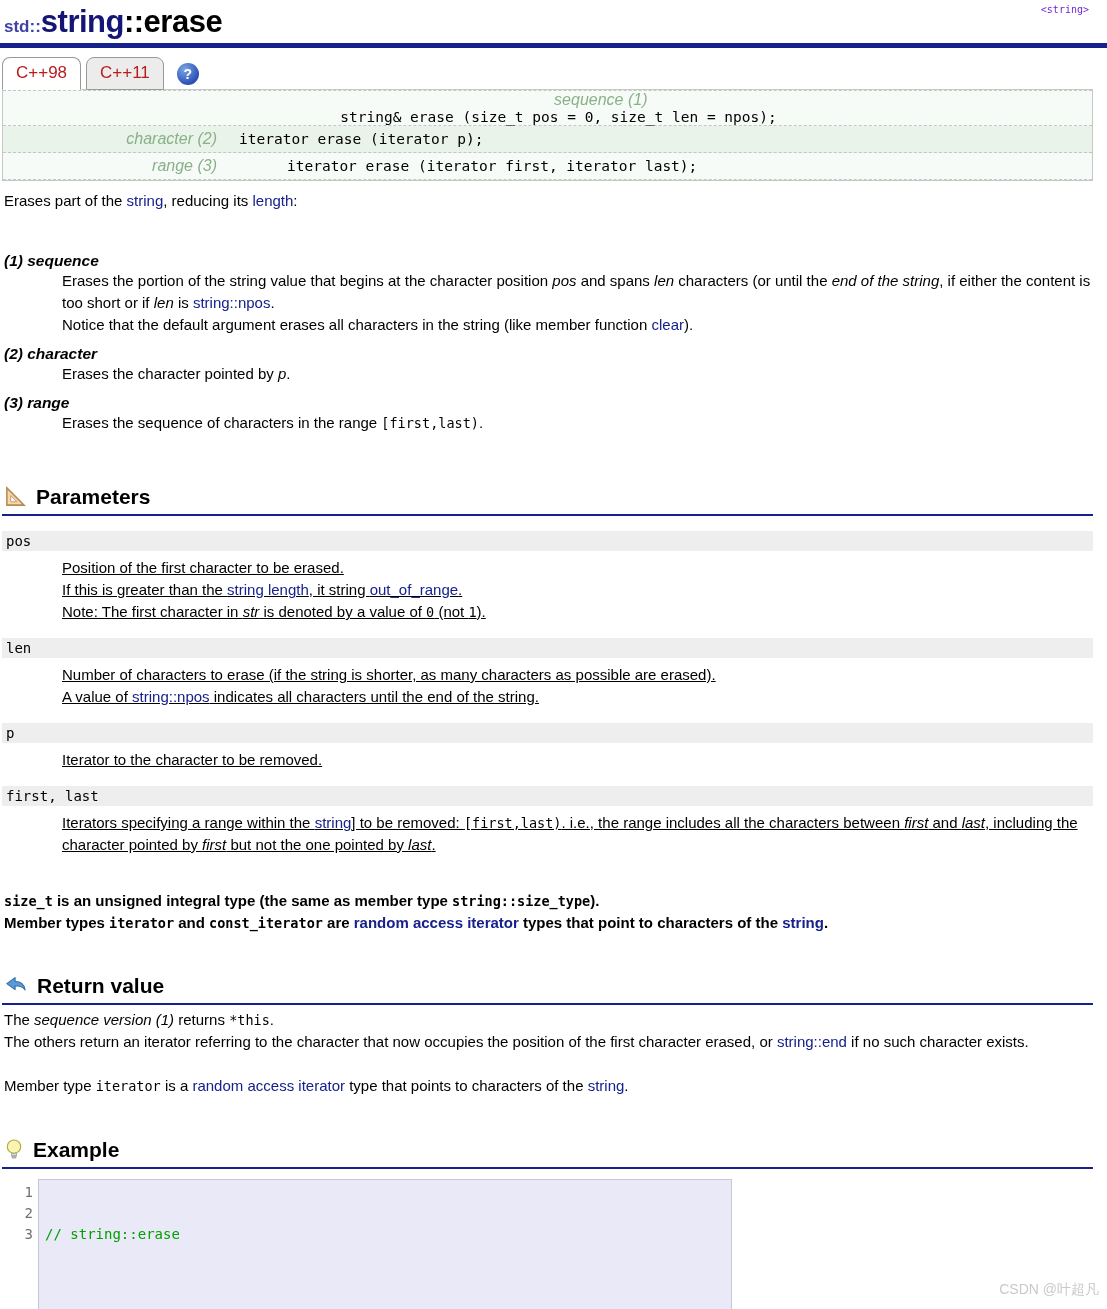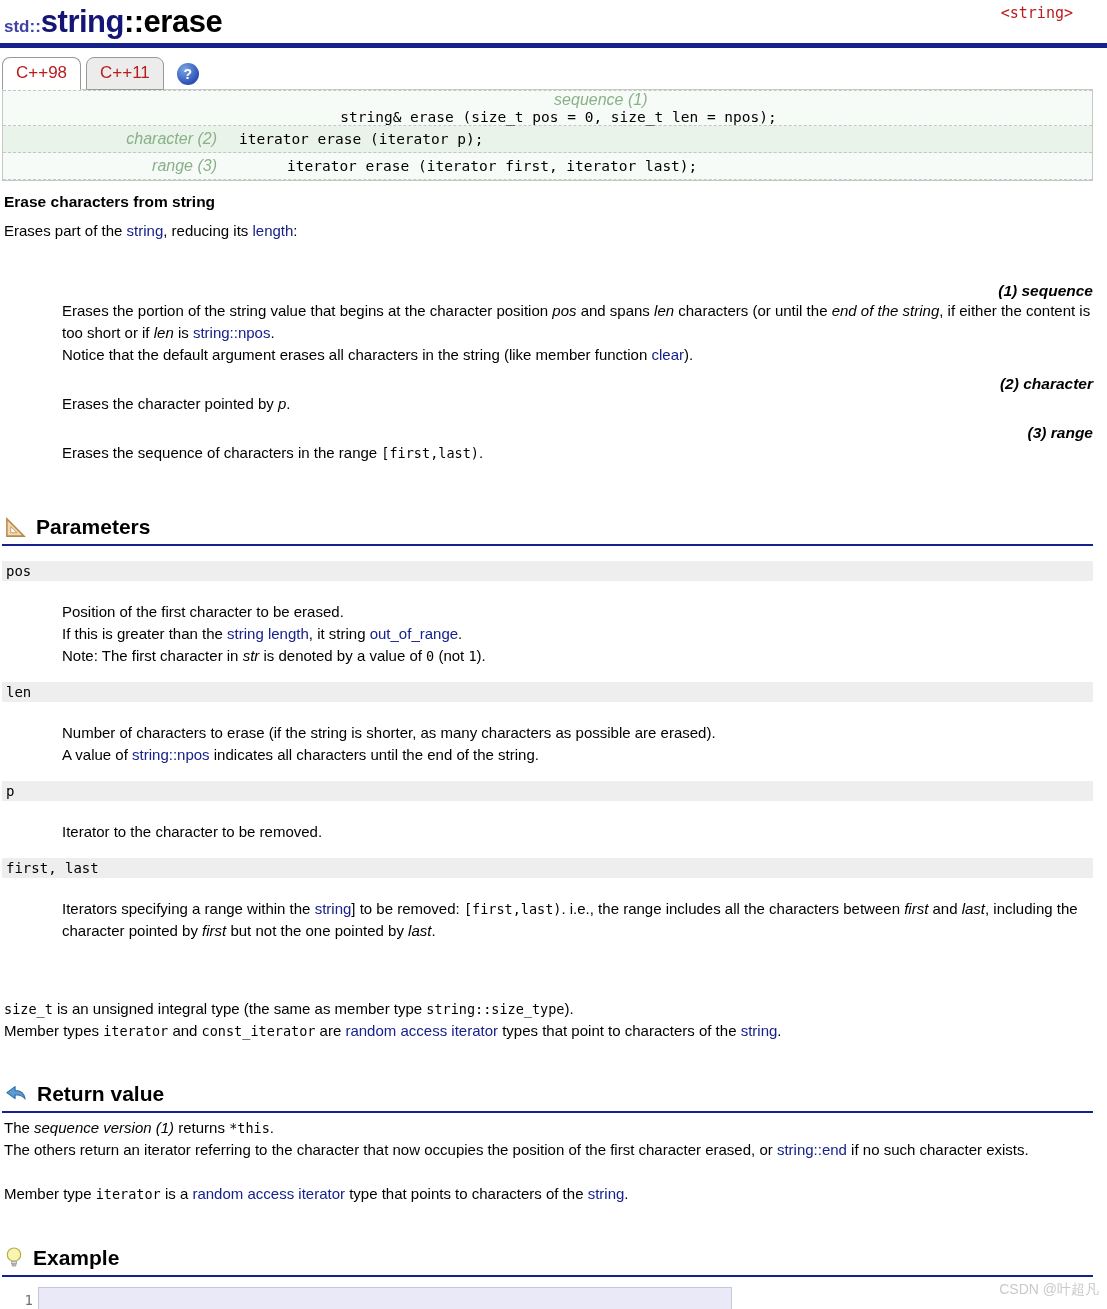--- a/index.html
+++ b/index.html
@@ -10,22 +10,22 @@
     font-family:"Liberation Sans", sans-serif; font-size:15px;
   }
   .page { width:1093px; padding:4px 0 0 2px; }
 
   
   .hdr { position:relative; padding-left:2px; }
   .hdr .ns { font-size:17px; font-weight:bold; color:#4041a5; vertical-align:baseline; }
   .hdr .t-main { font-size:31px; font-weight:bold; color:#151575; letter-spacing:-0.5px; }
   .hdr .t-rest { font-size:31px; font-weight:bold; color:#000; letter-spacing:-0.5px; }
   .hdr .incref {
-    position:absolute; top:0; right:20px;
-    font-family:"DejaVu Sans Mono", monospace; font-size:15px; color:#b91c1c;
+    position:absolute; top:0; right:4px;
+    font-family:"DejaVu Sans Mono", monospace; font-size:10px; color:#6d28d9;
   }
   .navy-rule { height:5px; background:#16218c; margin-top:3px; width:1107px; margin-left:-2px; }
 
   
   .tabs { display:flex; align-items:flex-end; gap:5px; margin-top:5px; height:37px; position:relative; z-index:2; }
   .tab {
     border:1px solid #999; border-radius:8px 8px 0 0; padding:5px 13px 6px 13px;
     font-size:17px; color:#b91c1c; background:#ececec; cursor:pointer;
   }
   .tab.active { background:#fff; border-bottom-color:#fff; }
@@ -48,46 +48,46 @@
   .decl-code { font-family:"DejaVu Sans Mono", monospace; font-size:14.5px; white-space:pre; }
   .decl-row:nth-child(1) .decl-code { padding-left:22px; }
   .decl-row:nth-child(2) .decl-code { padding-left:8px; }
   .decl-row:nth-child(3) .decl-code { padding-left:56px; }
 
   
   .summary-title { margin-top:12px; font-weight:bold; font-size:15.5px; padding-left:2px; }
   .para { line-height:22px; padding-left:2px; }
   .intro { margin-top:9px; }
   .overloads { margin-top:40px; }
-  .ov-title { font-weight:bold; font-style:italic; font-size:15.5px; padding-left:2px;text-align:right; }
+  .ov-title { font-weight:bold; font-style:italic; font-size:15.5px; padding-left:2px; }
   .ov-body { margin-left:60px; line-height:22px; }
   .ov + .ov { margin-top:9px; }
 
   .sg-link { color:#16218c; cursor:pointer; }
   .sg-it { font-style:italic; }
   .sg-mono { font-family:"DejaVu Sans Mono", monospace; font-size:13.5px; }
 
   
   .sec-head {
-    display:flex; align-items:center; gap:9px;
+    display:flex; gap:9px;
     font-size:21px; font-weight:bold; color:#000;
     border-bottom:2px solid #16218c; padding:0 0 5px 2px;
   }
   .sec-head svg { flex:none; }
   .mt-params { margin-top:51px; }
   .mt-return { margin-top:40px; }
   .mt-example { margin-top:41px; }
 
   
   .param-name {
     margin-top:15px; background:#eee; padding:2px 4px;
     font-family:"DejaVu Sans Mono", monospace; font-size:14px;
   }
-  .param-desc { margin-left:60px; line-height:22px; margin-top:20px; }
-  .notes { margin-top:56px; }
+  .param-desc { margin-left:60px; line-height:22px; margin-top:6px;text-decoration:underline; }
+  .notes { margin-top:34px;font-weight:bold; }
   .ret-paras { margin-top:4px; }
   .spacer-line { height:22px; }
 
   
   .codewrap { display:flex; margin-top:10px; }
   .gutter {
     width:36px; flex:none; text-align:right; padding-right:5px;
     font-family:"DejaVu Sans Mono", monospace; font-size:14px; color:#707070; line-height:21px; padding-top:3px;
   }
   .codebox {
@@ -124,21 +124,20 @@
     <div class="decl-row">
       <div class="decl-label">character (2)</div>
       <div class="decl-code">iterator erase (iterator p);</div>
     </div>
     <div class="decl-row">
       <div class="decl-label">range (3)</div>
       <div class="decl-code">iterator erase (iterator first, iterator last);</div>
     </div>
   </div>
 
-  <div class="summary-title">Erase characters from string</div>
   <div class="para intro"><span>Erases part of the </span><span class="sg-link">string</span><span>, reducing its </span><span class="sg-link">length</span><span>:</span></div>
 
   <div class="overloads">
     <div class="ov">
       <div class="ov-title">(1) sequence</div>
       <div class="ov-body">
         <div><span>Erases the portion of the string value that begins at the character position </span><span class="sg-it">pos</span><span> and spans </span><span class="sg-it">len</span><span> characters (or until the </span><span class="sg-it">end of the string</span><span>, if either the content is too short or if </span><span class="sg-it">len</span><span> is </span><span class="sg-link">string::npos</span><span>.</span></div>
         <div><span>Notice that the default argument erases all characters in the string (like member function </span><span class="sg-link">clear</span><span>).</span></div>
       </div>
     </div>

